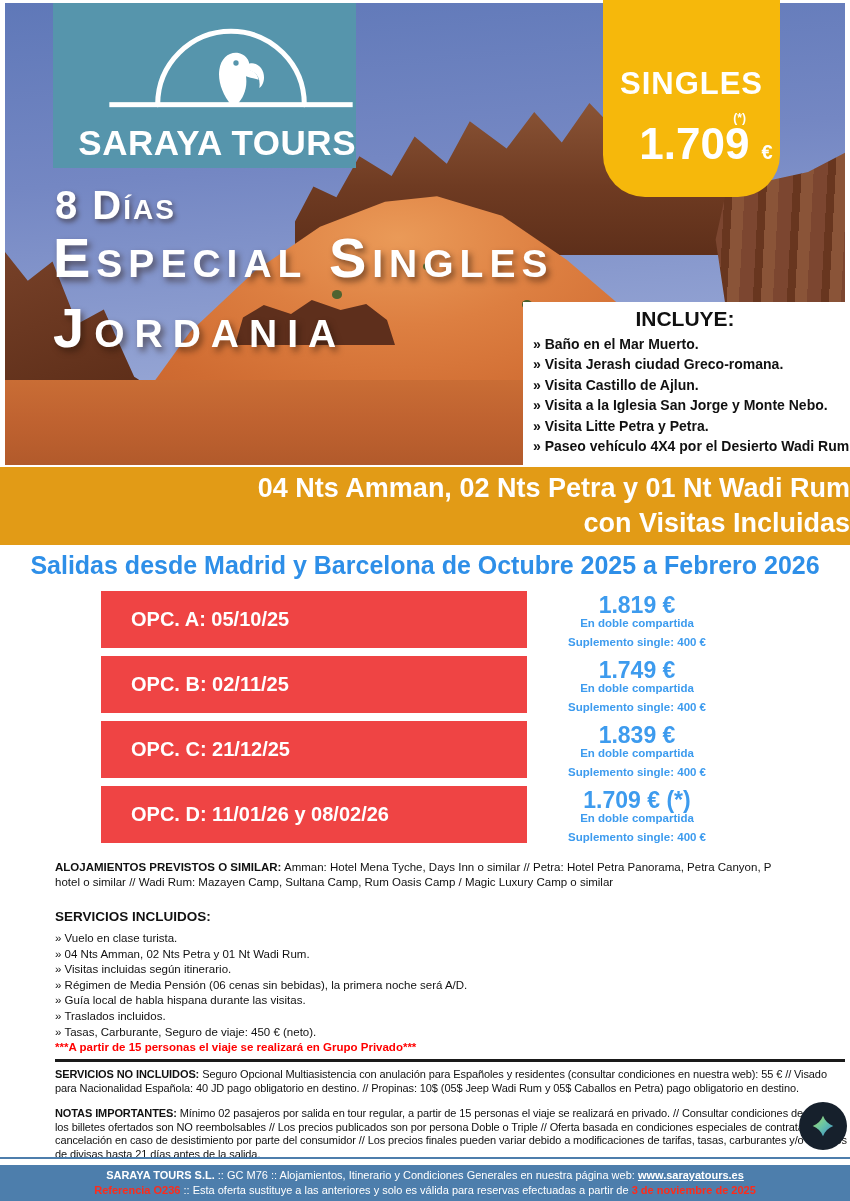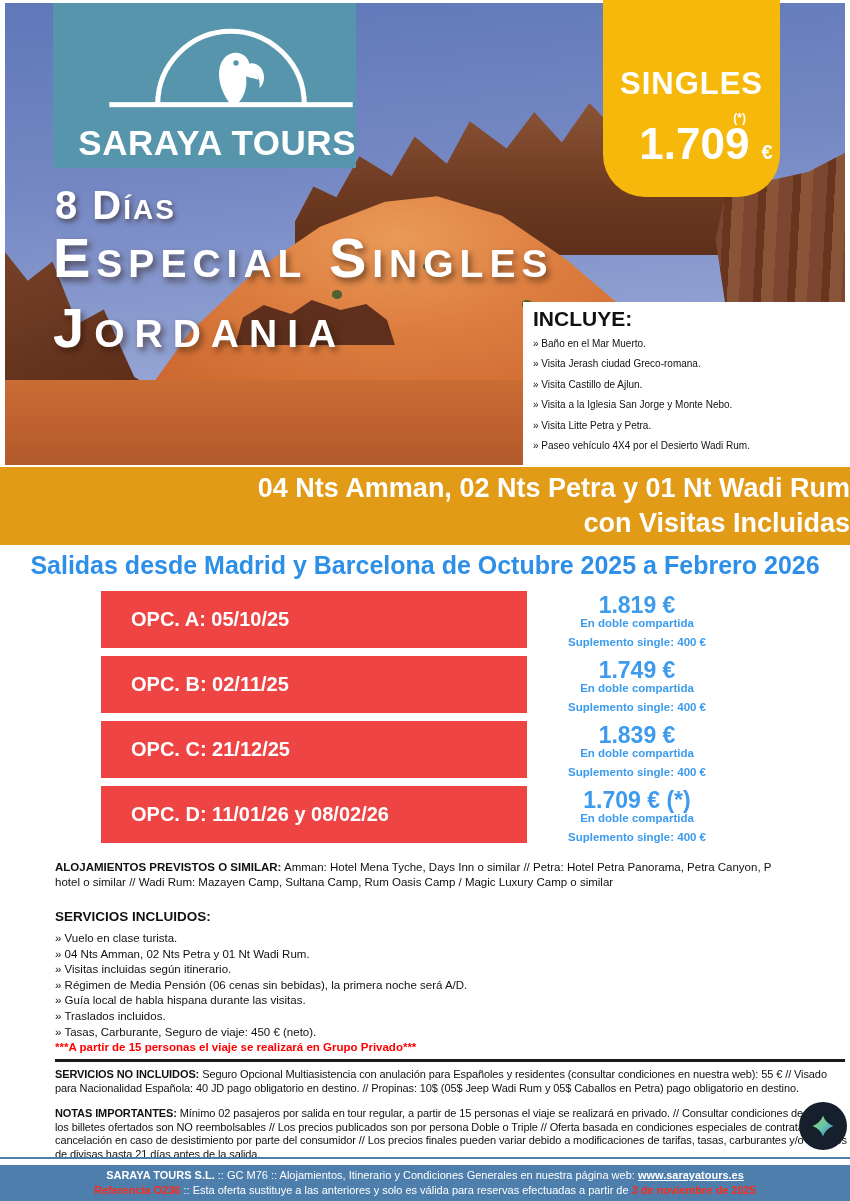--- a/index.html
+++ b/index.html
@@ -49,22 +49,22 @@
   .hero-days { position:absolute; left:55px; top:183px; font-size:40px; font-weight:bold; color:#fff;
     font-variant:small-caps; letter-spacing:2px; text-shadow:2px 3px 5px rgba(40,20,10,.55); }
   .hero-title { position:absolute; left:53px; color:#fff; font-weight:bold; font-variant:small-caps;
     font-size:56px; line-height:1; text-shadow:3px 4px 6px rgba(40,20,10,.55); white-space:nowrap; }
   .t1 { top:230px; letter-spacing:6px; }
   .t2 { top:300px; letter-spacing:10px; }
 
   
   .incluye-box { position:absolute; left:523px; top:302px; width:322px; height:163px; background:#fff;
     padding:5px 8px 0 10px; box-sizing:border-box; }
-  .incluye-title { text-align:left; font-size:21px; font-weight:bold; color:#111; margin-bottom:3px; }
-  .incluye-item { font-size:10px; color:#111; line-height:20.4px; white-space:nowrap; }
+  .incluye-title { text-align:center; font-size:21px; font-weight:bold; color:#111; margin-bottom:3px; }
+  .incluye-item { font-size:14px; color:#111; line-height:20.4px; white-space:nowrap;font-weight:bold; }
 
   
   .banner { position:absolute; left:0; top:467px; width:850px; height:78px; background:#e29b16;
     color:#fff; text-align:right; font-weight:bold; font-size:27px; line-height:35px;
     padding-top:4px; box-sizing:border-box; }
   .salidas { position:absolute; left:0; top:551px; width:850px; text-align:center;
     color:#2e8fe8; font-size:25px; font-weight:bold; }
 
   
   .opt-bar { position:absolute; left:101px; width:426px; height:57px; background:#ef4444; color:#fff;

